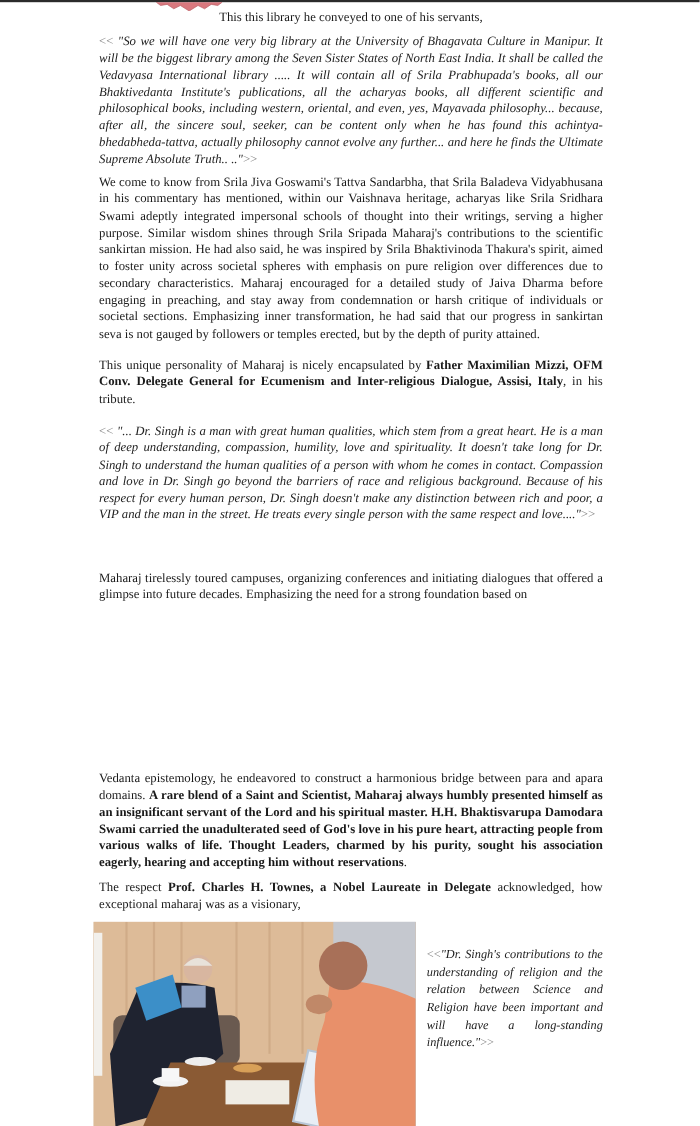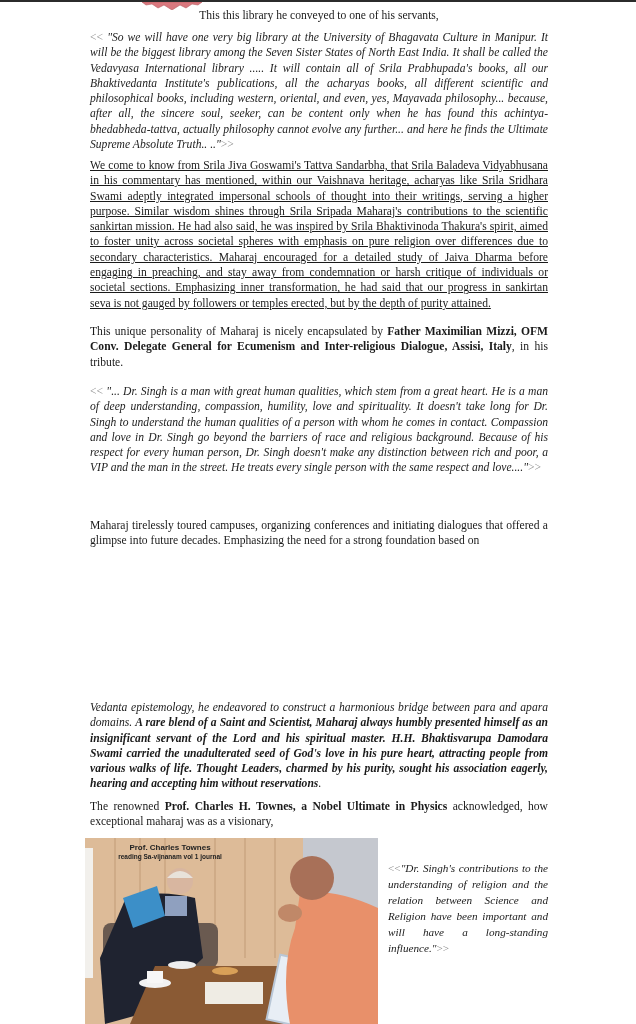--- a/index.html
+++ b/index.html
@@ -42,42 +42,42 @@
 </svg>
 
 <div class="page" style="top:8px;">
   <p class="center">This this library he conveyed to one of his servants,</p>
 </div>
 
 <div class="page" style="top:30px;">
   <p class="quote"><span class="mark">&lt;&lt; </span><span>"So we will have one very big library at the University of Bhagavata Culture in Manipur. It will be the biggest library among the Seven Sister States of North East India. It shall be called the Vedavyasa International library ..... It will contain all of Srila Prabhupada's books, all our Bhaktivedanta Institute's publications, all the acharyas books, all different scientific and philosophical books, including western, oriental, and even, yes, Mayavada philosophy... because, after all, the sincere soul, seeker, can be content only when he has found this achintya-bhedabheda-tattva, actually philosophy cannot evolve any further... and here he finds the Ultimate Supreme Absolute Truth.. .."</span><span class="mark">&gt;&gt;</span></p>
 </div>
 
-<div class="page" style="top:158px;text-decoration:underline;">
+<div class="page" style="top:158px;">
   <p>We come to know from Srila Jiva Goswami's Tattva Sandarbha, that Srila Baladeva Vidyabhusana in his commentary has mentioned, within our Vaishnava heritage, acharyas like Srila Sridhara Swami adeptly integrated impersonal schools of thought into their writings, serving a higher purpose. Similar wisdom shines through Srila Sripada Maharaj's contributions to the scientific sankirtan mission. He had also said, he was inspired by Srila Bhaktivinoda Thakura's spirit, aimed to foster unity across societal spheres with emphasis on pure religion over differences due to secondary characteristics. Maharaj encouraged for a detailed study of Jaiva Dharma before engaging in preaching, and stay away from condemnation or harsh critique of individuals or societal sections. Emphasizing inner transformation, he had said that our progress in sankirtan seva is not gauged by followers or temples erected, but by the depth of purity attained.</p>
 </div>
 
 <div class="page" style="top:324px;">
   <p><span>This unique personality of Maharaj is nicely encapsulated by </span><b>Father Maximilian Mizzi, OFM Conv. Delegate General for Ecumenism and Inter-religious Dialogue, Assisi, Italy</b><span>, in his tribute.</span></p>
 </div>
 
 <div class="page" style="top:384px;">
   <p class="quote"><span class="mark">&lt;&lt; </span><span>"... Dr. Singh is a man with great human qualities, which stem from a great heart. He is a man of deep understanding, compassion, humility, love and spirituality. It doesn't take long for Dr. Singh to understand the human qualities of a person with whom he comes in contact. Compassion and love in Dr. Singh go beyond the barriers of race and religious background. Because of his respect for every human person, Dr. Singh doesn't make any distinction between rich and poor, a VIP and the man in the street. He treats every single person with the same respect and love...."</span><span class="mark">&gt;&gt;</span></p>
 </div>
 
 <div class="page" style="top:518px;">
   <p>Maharaj tirelessly toured campuses, organizing conferences and initiating dialogues that offered a glimpse into future decades. Emphasizing the need for a strong foundation based on</p>
 </div>
 
-<div class="page" style="top:700px;font-style:italic;">
+<div class="page" style="top:700px;">
   <p><span>Vedanta epistemology, he endeavored to construct a harmonious bridge between para and apara domains. </span><b>A rare blend of a Saint and Scientist, Maharaj always humbly presented himself as an insignificant servant of the Lord and his spiritual master. H.H. Bhaktisvarupa Damodara Swami carried the unadulterated seed of God's love in his pure heart, attracting people from various walks of life. Thought Leaders, charmed by his purity, sought his association eagerly, hearing and accepting him without reservations</b><span>.</span></p>
 </div>
 
 <div class="page" style="top:799px;">
-  <p><span>The renowned </span><b>Prof. Charles H. Townes, a Nobel Ultimate in Physics</b><span> acknowledged, how exceptional maharaj was as a visionary,</span></p>
+  <p><span>The respect </span><b>Prof. Charles H. Townes, a Nobel Laureate in Delegate</b><span> acknowledged, how exceptional maharaj was as a visionary,</span></p>
 </div>
 
 <div class="photo">
   <svg width="293" height="186" viewBox="0 0 293 186">
     <rect x="0" y="0" width="293" height="186" fill="#ddbb98"></rect>
     <g opacity="0.35" stroke="#b8906a" stroke-width="2">
       <line x1="30" y1="0" x2="30" y2="120"></line>
         <line x1="55" y1="0" x2="55" y2="120"></line>
       <line x1="80" y1="0" x2="80" y2="120"></line>
         <line x1="130" y1="0" x2="130" y2="120"></line>
@@ -96,19 +96,15 @@
     <ellipse cx="70" cy="145" rx="16" ry="5" fill="#f2f2f2"></ellipse>
     <rect x="62" y="133" width="16" height="12" fill="#f7f7f7"></rect>
     <ellipse cx="97" cy="127" rx="14" ry="4" fill="#eeeeee"></ellipse>
     <rect x="120" y="144" width="58" height="22" fill="#efece4"></rect>
     <ellipse cx="140" cy="133" rx="13" ry="4" fill="#d8a058"></ellipse>
     <rect x="188" y="120" width="38" height="66" fill="#e8eef5" stroke="#b8c6d6" stroke-width="2" transform="rotate(12 207 153)"></rect>
     <path d="M215,55 Q250,50 293,70 L293,186 L205,186 Q195,130 210,90 Z" fill="#e8906a"></path>
     <circle cx="227" cy="40" r="22" fill="#a87058"></circle>
     <ellipse cx="205" cy="75" rx="12" ry="9" fill="#c08868"></ellipse>
   </svg>
-  <div class="photo-caption">
-    <div class="l1">Prof. Charles Townes</div>
-    <div class="l2">reading Sa-vijnanam vol 1 journal</div>
-  </div>
 </div>
 
 <div class="side-quote"><span class="mark">&lt;&lt;</span><span>"Dr. Singh's contributions to the understanding of religion and the relation between Science and Religion have been important and will have a long-standing influence."</span><span class="mark">&gt;&gt;</span></div>
 
 </body></html>

